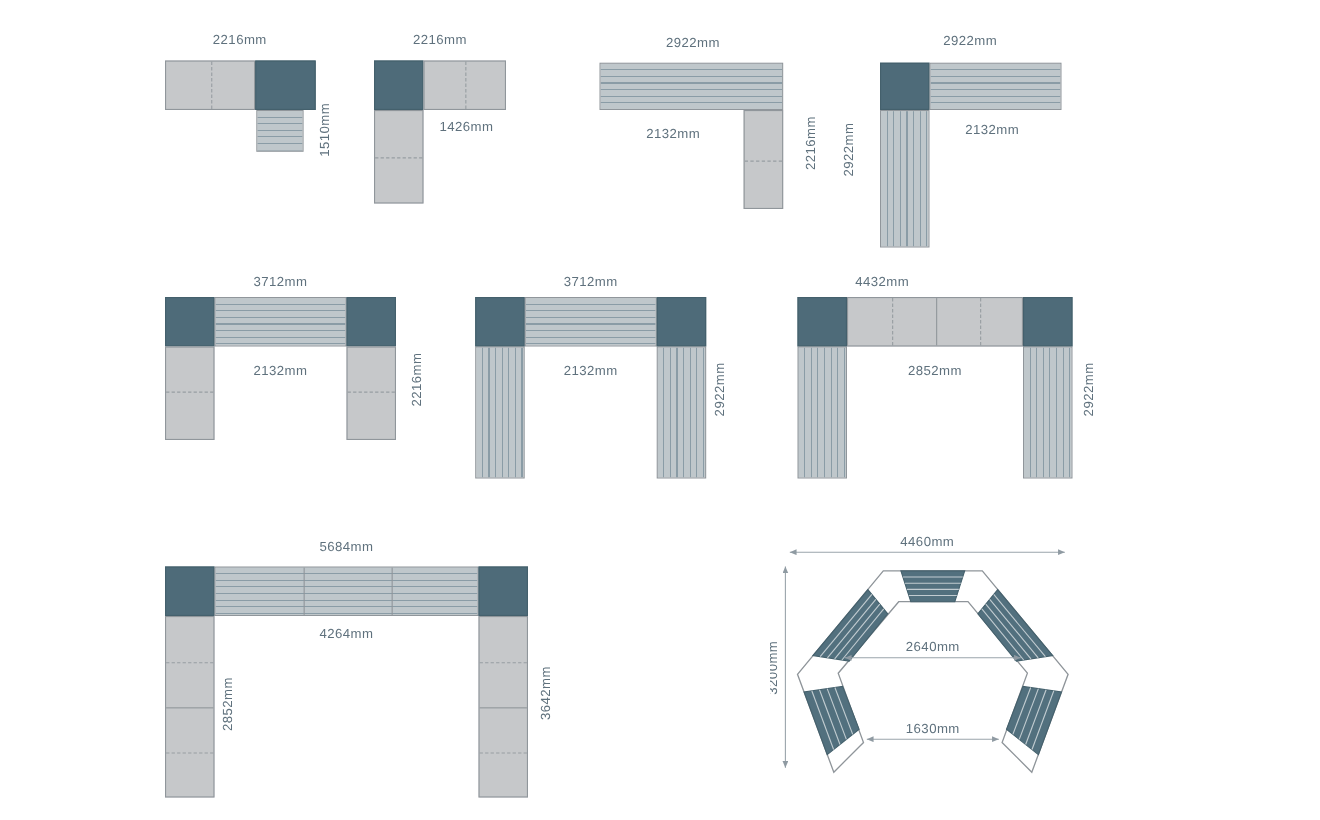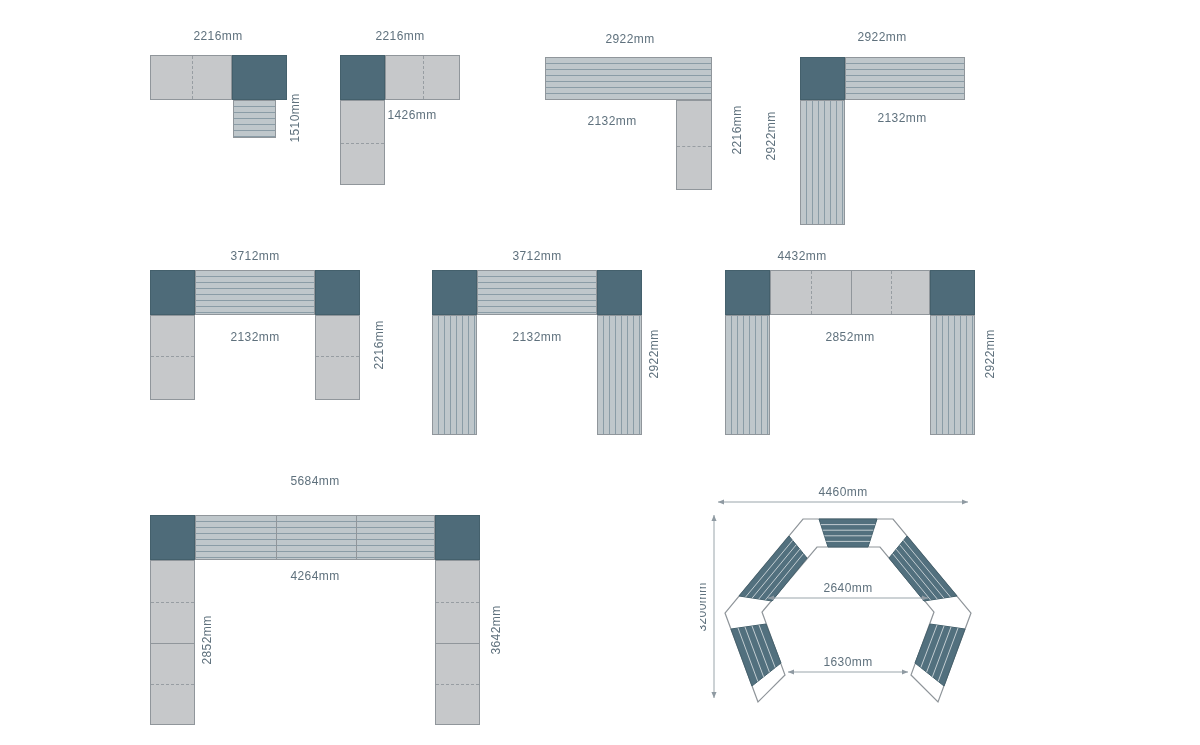--- a/index.html
+++ b/index.html
@@ -36,21 +36,21 @@
 
   <div>
     <div class="lbl" style="left:400px;top:36px">2216mm</div>
     <div class="piece corner" style="left:340px;top:55px;width:45px;height:45px"></div>
     <div class="piece plain" style="left:385px;top:55px;width:75px;height:45px">
       <div class="div-v dashed" style="left:37px"></div>
     </div>
     <div class="piece plain" style="left:340px;top:100px;width:45px;height:85px">
       <div class="div-h dashed" style="top:42px"></div>
     </div>
-    <div class="lbl" style="left:412px;top:115px">1426mm</div>
+    <div class="lbl" style="left:424px;top:115px">1426mm</div>
   </div>
 
   <div>
     <div class="lbl" style="left:630px;top:39px">2922mm</div>
     <div class="piece slat-h" style="left:545px;top:57px;width:167px;height:43px"></div>
     <div class="lbl" style="left:612px;top:121px">2132mm</div>
     <div class="piece plain" style="left:676px;top:100px;width:36px;height:90px">
       <div class="div-h dashed" style="top:45px"></div>
     </div>
     <div class="lbl v" style="left:737px;top:130px">2216mm</div>
@@ -100,21 +100,21 @@
       <div class="div-v dashed" style="left:120px"></div>
     </div>
     <div class="piece corner" style="left:930px;top:270px;width:45px;height:45px"></div>
     <div class="lbl" style="left:850px;top:337px">2852mm</div>
     <div class="piece slat-v" style="left:725px;top:315px;width:45px;height:120px"></div>
     <div class="piece slat-v" style="left:930px;top:315px;width:45px;height:120px"></div>
     <div class="lbl v" style="left:990px;top:354px">2922mm</div>
   </div>
 
   <div>
-    <div class="lbl" style="left:315px;top:481px">5684mm</div>
+    <div class="lbl" style="left:315px;top:497px">5684mm</div>
     <div class="piece corner" style="left:150px;top:515px;width:45px;height:45px"></div>
     <div class="piece slat-h" style="left:195px;top:515px;width:240px;height:45px">
       <div class="div-v" style="left:80px"></div>
       <div class="div-v" style="left:160px"></div>
     </div>
     <div class="piece corner" style="left:435px;top:515px;width:45px;height:45px"></div>
     <div class="lbl" style="left:315px;top:576px">4264mm</div>
     <div class="piece plain" style="left:150px;top:560px;width:45px;height:165px">
       <div class="div-h dashed" style="top:41px"></div>
       <div class="div-h" style="top:82px"></div>

